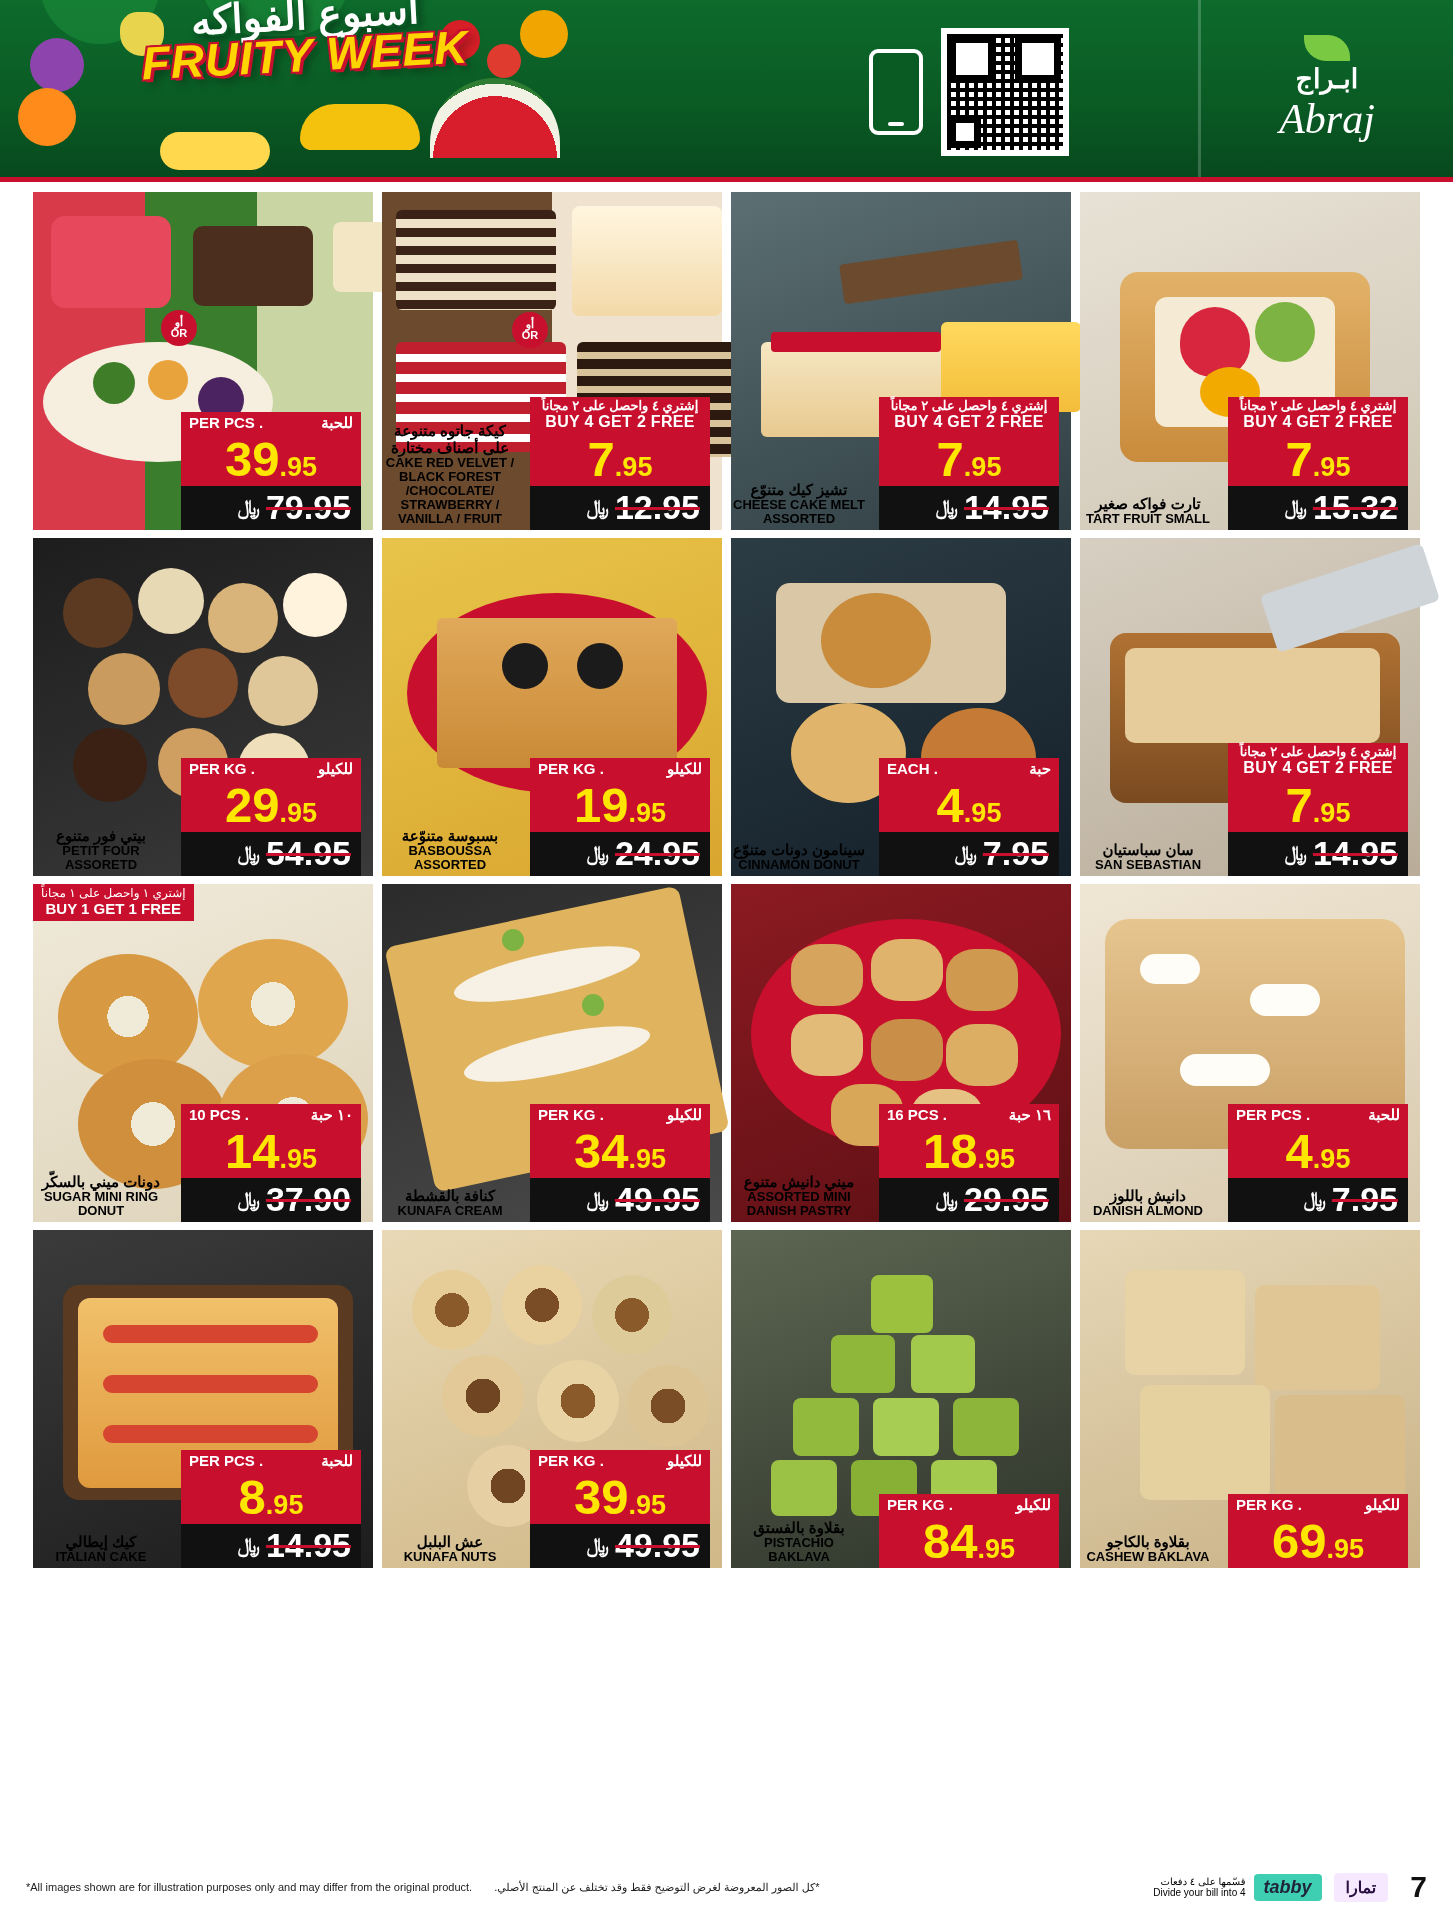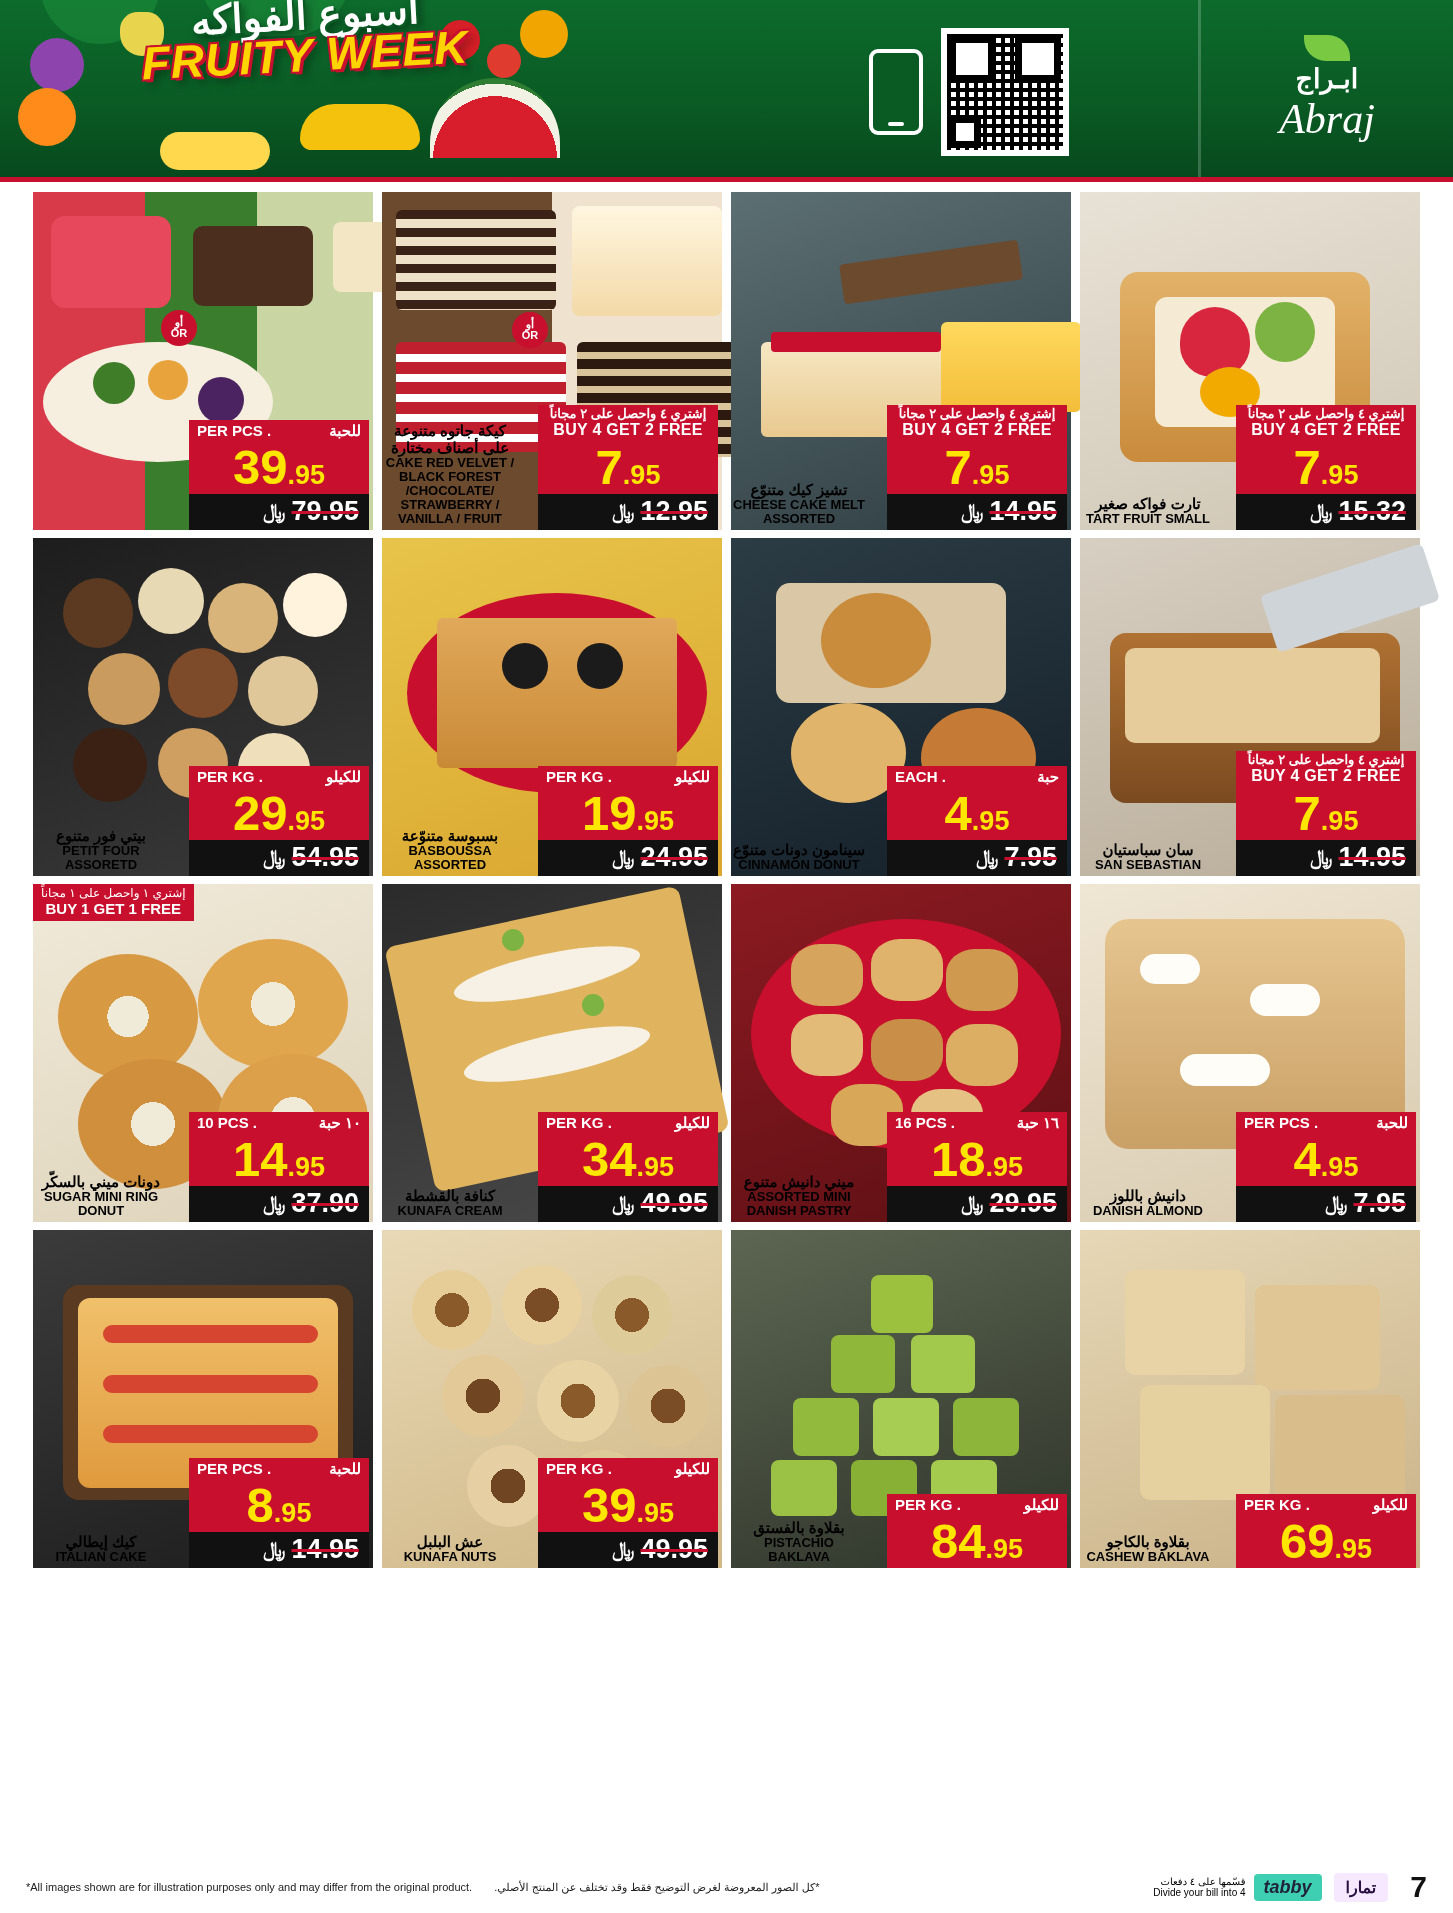--- a/index.html
+++ b/index.html
@@ -69,35 +69,35 @@
     position:relative; padding: 10px 33px 0 33px;
     display:grid; grid-template-columns: repeat(4, 1fr); gap: 8px 9px;
   }
   .cell { position:relative; height: 338px; background:#fff; }
 
   
   .ph { position:absolute; inset:0; }
   .blob { position:absolute; border-radius:50%; }
 
   
-  .pricebox { position:absolute; right:4px; bottom:0; width:60%;padding-left:24px; }
+  .pricebox { position:absolute; right:12px; bottom:0; width:60%;padding-left:24px; }
   .promo { background:#c8102e; color:#fff; text-align:center; padding:2px 4px 3px; }
   .promo .ar { font-size:13px; line-height:14px; direction:rtl; font-weight:700;}
   .promo .en { font-size:16px; font-weight:900; letter-spacing:.3px; }
   .unit { background:#c8102e; color:#fff; display:flex; justify-content:space-between;
           align-items:center; padding:2px 8px; font-size:15px; font-weight:800; }
   .unit .ar { direction:rtl; font-size:15px; }
   .main-price { background:#c8102e; color:#ffe600; text-align:center;
                 font-weight:900; line-height:.94; padding:2px 0 4px; }
   .main-price .big { font-size:49px; }
   .main-price .small { font-size:27px; }
   .old-row { background:#111; color:#fff; display:flex; align-items:center;
              justify-content:flex-end; gap:6px; padding:2px 10px 3px; }
   .old-row .sar { font-size:20px; font-weight:700; }
-  .old-row .val { font-size:27px; font-weight:900; text-decoration: line-through;
+  .old-row .val { font-size:34px; font-weight:900; text-decoration: line-through;
                   text-decoration-color:#c8102e; text-decoration-thickness:3px; }
   .names { position:absolute; left:0; bottom:0; width:40%; text-align:center; padding:0 2px 4px;}
   .names .ar { font-size:15px; font-weight:700; direction:rtl; line-height:17px; }
   .names .en { font-size:13px; font-weight:700; line-height:14px; text-transform:uppercase; }
   .corner-promo { position:absolute; left:0; top:0; background:#c8102e; color:#fff;
                   text-align:center; padding:3px 8px 4px; }
   .corner-promo .ar { font-size:12px; line-height:13px; direction:rtl; }
   .corner-promo .en { font-size:15px; font-weight:900; }
   .or-badge { position:absolute; background:#c8102e; color:#fff; border-radius:50%;
               width:36px; height:36px; display:flex; flex-direction:column; align-items:center;

